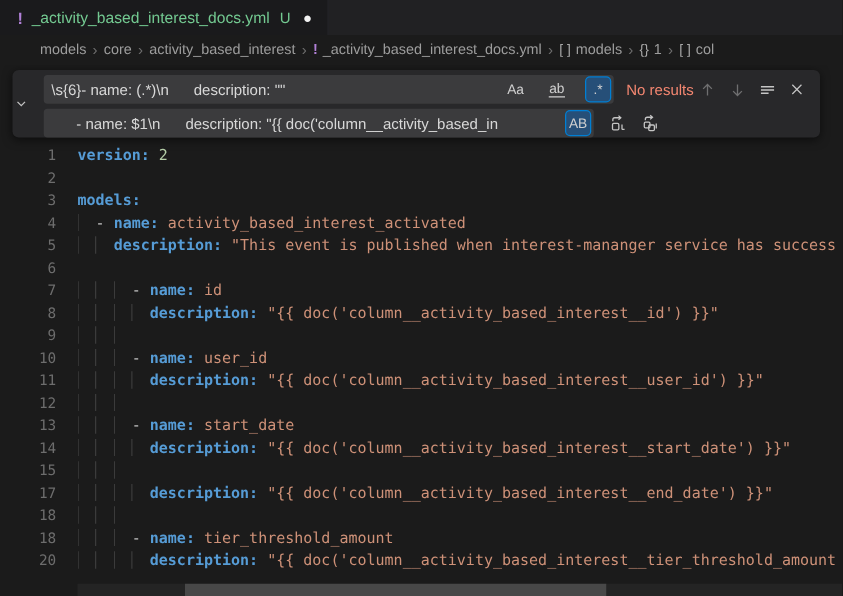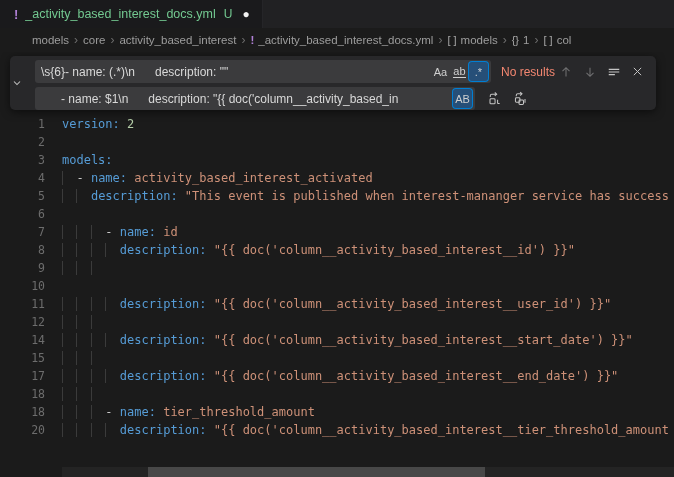--- a/index.html
+++ b/index.html
@@ -31,21 +31,21 @@
   .crumb-sep { color:#6d6d6d; margin:0 5px; font-size:12px; }
   .crumb-sym { color:#a8a8a8; letter-spacing:0px; font-size:11px; }
   .crumb-yaml { color:var(--c-yamlIcon,#b180d7); font-weight:700; }
   
   .editor { position:absolute; top:52px; left:0; right:0; bottom:0; overflow:hidden; }
   .code-area { position:absolute; top:63px; left:0; right:0; }
   .row { display:flex; height:18px; line-height:18px;
          font-family:"DejaVu Sans Mono", monospace; font-size:12px; white-space:pre; }
   .ln { width:45px; flex:none; text-align:right; color:var(--c-lineNumber,#6d6d6d); font-size:11.5px; }
   .lc { margin-left:17px; color:#c8c8c8; }
-  .key { color:var(--c-key,#569cd6); }
+  .key { color:var(--c-key,#569cd6);font-weight:bold; }
   .str { color:var(--c-string,#ce9178); }
   .num { color:var(--c-number,#b5cea8); }
   .pn  { color:#c8c8c8; }
   .ig  { box-shadow:inset 1px 0 0 var(--c-guide,#3b3b3b); }
   
   .findw {
     position:absolute; top:4px; left:10px; width:646px; height:54px;
     background:var(--c-widgetBg,#28282a); border-radius:5px;
     box-shadow:0 2px 8px rgba(0,0,0,.55); display:flex; z-index:5;
     font-size:12px;
@@ -57,21 +57,21 @@
     position:relative; height:23px; background:var(--c-inputBg,#3b3b3d);
     border-radius:3px; display:flex; align-items:center;
   }
   .inputbox.find { width:456px; }
   .inputbox.repl { width:440px; }
   .inputbox input {
     background:transparent; border:none; outline:none; color:#d8d8d8;
     font-family:"Liberation Sans",sans-serif; font-size:12px;
     padding:0 4px 0 6px; flex:1; min-width:0;
   }
-  .tgls { display:flex; gap:0; padding-right:3px; flex:none;text-align:center; }
+  .tgls { display:flex; gap:14px; padding-right:3px; flex:none;text-align:center; }
   .tg {
     min-width:19px; height:19px; border-radius:3px; display:flex;
     align-items:center; justify-content:center; color:#cfcfcf; font-size:11px; cursor:pointer;
   }
   .tg.active { background:var(--c-toggleActive,#264f78); box-shadow:0 0 0 1px var(--c-accent,#007fd4); }
   .ww { border-bottom:1px solid #cfcfcf; line-height:10px; padding-bottom:1px; }
   .noresults { color:var(--c-error,#f48771); margin-left:10px; white-space:nowrap;text-align:center; }
   .actions { margin-left:auto; display:flex; align-items:center; gap:3px; padding-right:2px; }
   .abtn { width:21px; height:21px; border-radius:3px; display:flex; align-items:center; justify-content:center; cursor:pointer; }
   .abtn.dim { opacity:.45; }
@@ -204,23 +204,24 @@
   <div class="code-area" id="code">
       <div class="row"><span class="ln">1</span><span class="lc"><span class="key">version:</span><span class="num"> 2</span></span></div>
       <div class="row"><span class="ln">2</span><span class="lc"></span></div>
       <div class="row"><span class="ln">3</span><span class="lc"><span class="key">models:</span></span></div>
       <div class="row"><span class="ln">4</span><span class="lc"><span class="ig">  </span><span class="pn">- </span><span class="key">name:</span> <span class="str">activity_based_interest_activated</span></span></div>
       <div class="row"><span class="ln">5</span><span class="lc"><span class="ig">  </span><span class="ig">  </span><span class="key">description:</span> <span class="str">"This event is published when interest-mananger service has success</span></span></div>
       <div class="row"><span class="ln">6</span></div>
       <div class="row"><span class="ln">7</span><span class="lc"><span class="ig">  </span><span class="ig">  </span><span class="ig">  </span><span class="pn">- </span><span class="key">name:</span> <span class="str">id</span></span></div>
       <div class="row"><span class="ln">8</span><span class="lc"><span class="ig">  </span><span class="ig">  </span><span class="ig">  </span><span class="ig">  </span><span class="key">description:</span> <span class="str">"{{ doc('column__activity_based_interest__id') }}"</span></span></div>
       <div class="row"><span class="ln">9</span><span class="lc"><span class="ig">  </span><span class="ig">  </span><span class="ig">  </span></span></div>
-      <div class="row"><span class="ln">10</span></div>
+      <div class="row"><span class="ln">10</span><span class="lc"><span class="ig">  </span><span class="ig">  </span><span class="ig">  </span><span class="pn">- </span><span class="key">name:</span> <span class="str">user_id</span></span></div>
       <div class="row"><span class="ln">11</span><span class="lc"><span class="ig">  </span><span class="ig">  </span><span class="ig">  </span><span class="ig">  </span><span class="key">description:</span> <span class="str">"{{ doc('column__activity_based_interest__user_id') }}"</span></span></div>
       <div class="row"><span class="ln">12</span><span class="lc"><span class="ig">  </span><span class="ig">  </span><span class="ig">  </span></span></div>
+      <div class="row"><span class="ln">13</span><span class="lc"><span class="ig">  </span><span class="ig">  </span><span class="ig">  </span><span class="pn">- </span><span class="key">name:</span> <span class="str">start_date</span></span></div>
       <div class="row"><span class="ln">14</span><span class="lc"><span class="ig">  </span><span class="ig">  </span><span class="ig">  </span><span class="ig">  </span><span class="key">description:</span> <span class="str">"{{ doc('column__activity_based_interest__start_date') }}"</span></span></div>
       <div class="row"><span class="ln">15</span><span class="lc"><span class="ig">  </span><span class="ig">  </span><span class="ig">  </span></span></div>
       <div class="row"><span class="ln">17</span><span class="lc"><span class="ig">  </span><span class="ig">  </span><span class="ig">  </span><span class="ig">  </span><span class="key">description:</span> <span class="str">"{{ doc('column__activity_based_interest__end_date') }}"</span></span></div>
       <div class="row"><span class="ln">18</span><span class="lc"><span class="ig">  </span><span class="ig">  </span><span class="ig">  </span></span></div>
       <div class="row"><span class="ln">18</span><span class="lc"><span class="ig">  </span><span class="ig">  </span><span class="ig">  </span><span class="pn">- </span><span class="key">name:</span> <span class="str">tier_threshold_amount</span></span></div>
       <div class="row"><span class="ln">20</span><span class="lc"><span class="ig">  </span><span class="ig">  </span><span class="ig">  </span><span class="ig">  </span><span class="key">description:</span> <span class="str">"{{ doc('column__activity_based_interest__tier_threshold_amount</span></span></div>
     </div>
 
   <div class="hscroll">
     <div class="hslider"></div>

